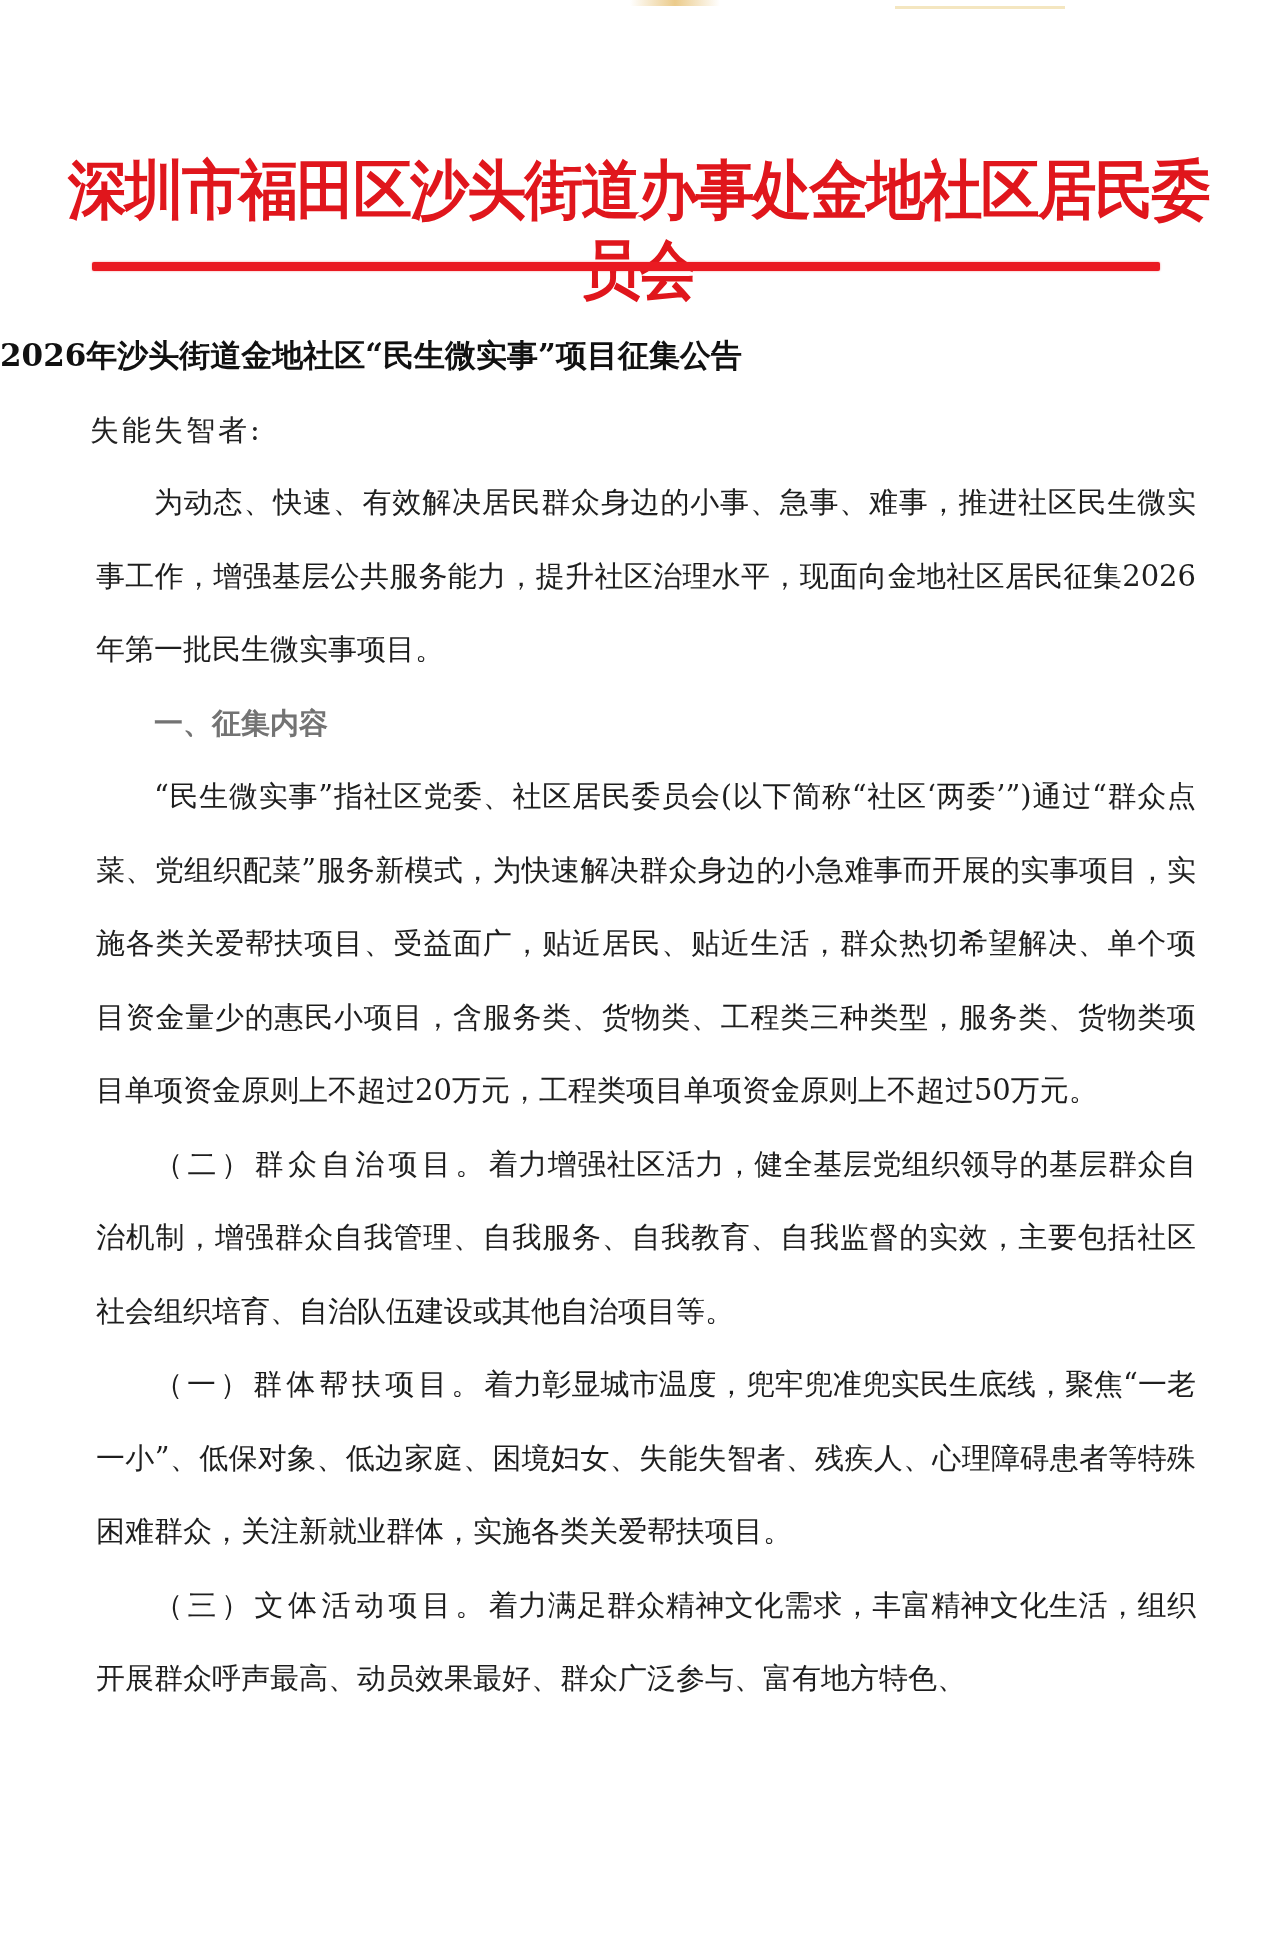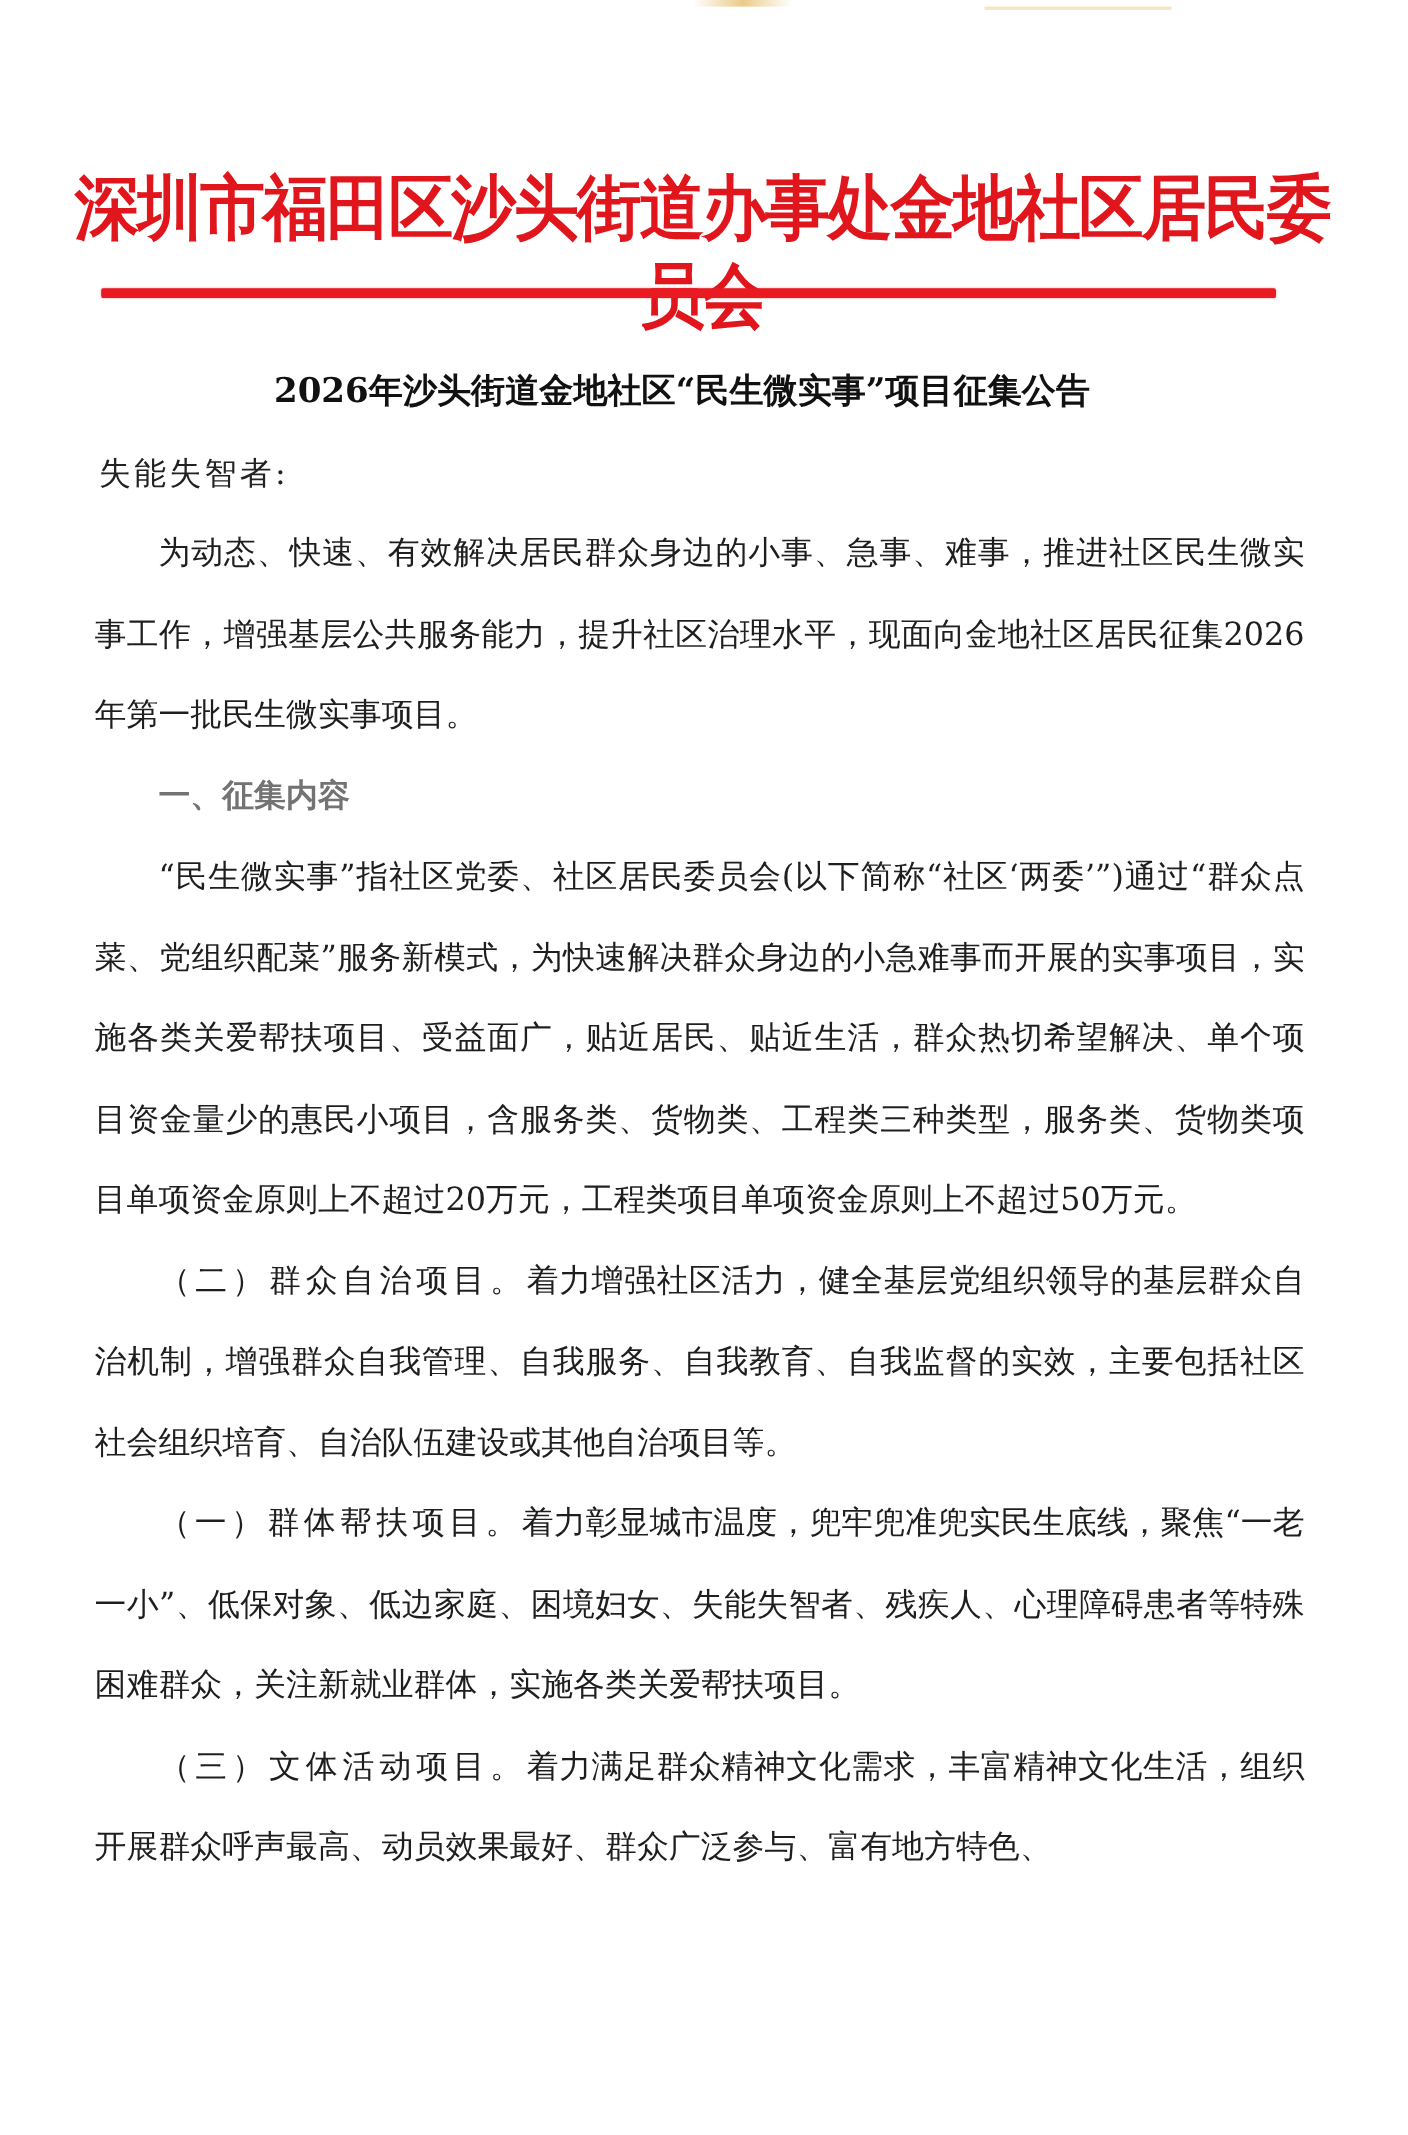--- a/index.html
+++ b/index.html
@@ -54,38 +54,37 @@
       height: 9px;
       background: #ea1a22;
       border-radius: 2px;
       box-shadow: 0 0 2px rgba(234,26,34,0.5);
     }
     .doc-title {
       position: absolute;
       top: 333px;
       left: 0;
       width: 1240px;
-      text-align: center;
       font-weight: bold;
       font-size: 31px;
       line-height: 44px;
       color: #111;
     }
     .salutation {
       position: absolute;
       top: 410px;
       left: 90px;
       font-size: 29px;
       line-height: 40px;
       color: #222;
       letter-spacing: 3px;
     }
     .body-text {
       position: absolute;
-      left: 86px;
+      left: 96px;
       width: 1100px;
       font-size: 29px;
       line-height: 73.5px;
       color: #1e1e1e;
       text-align: justify;
       text-align-last: left;
     }
     .para {
       text-indent: 2em;
       margin: 0;

